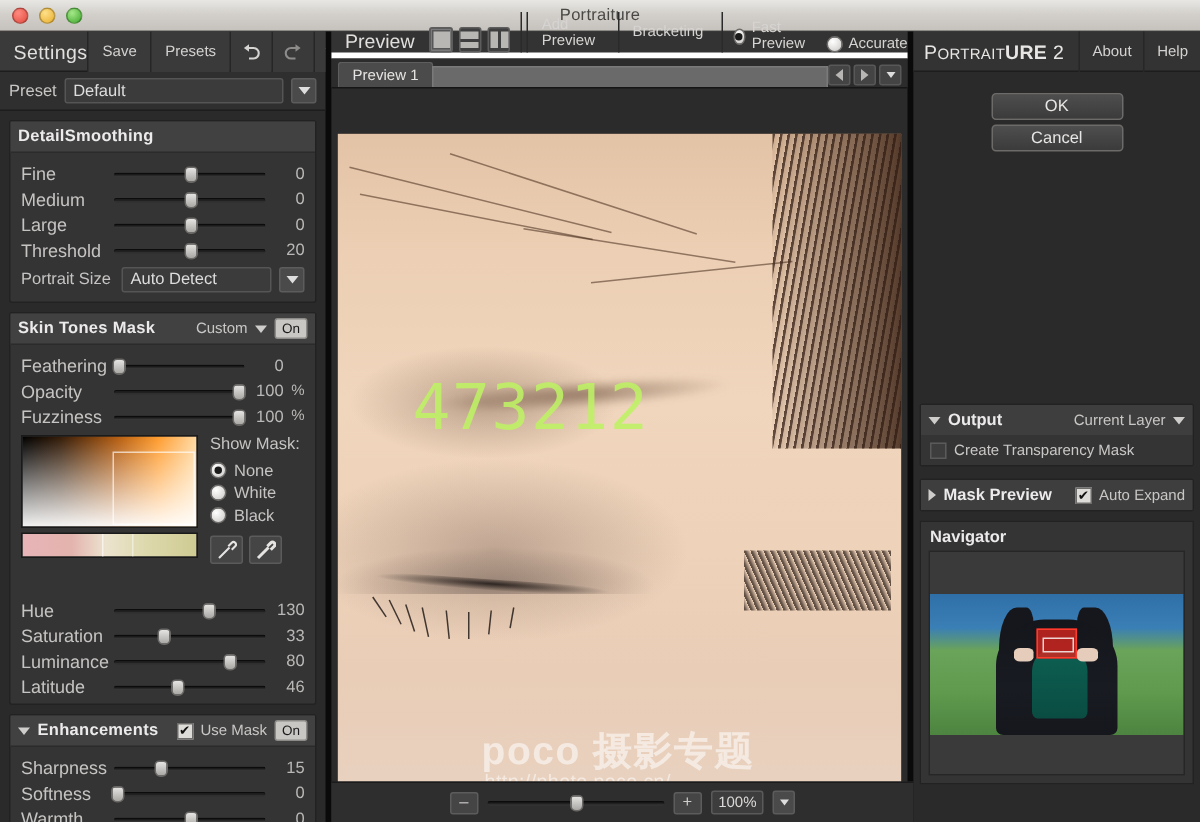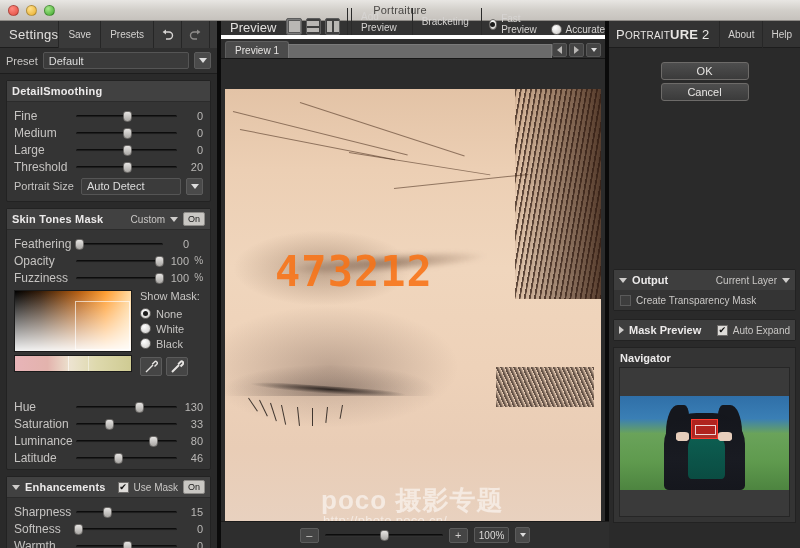--- a/index.html
+++ b/index.html
@@ -234,21 +234,21 @@
     background: radial-gradient(ellipse 50% 60% at 45% 30%, rgba(28,22,20,0.85) 0%, rgba(28,22,20,0) 74%);
     transform: rotate(4deg);
   }
   .lash { position: absolute; background: rgba(22,17,15,0.8); width: 1px; transform-origin: top center; }
   .lash2 {
     position: absolute; left: 72%; top: 62%; width: 26%; height: 40px;
     background: repeating-linear-gradient(66deg, rgba(40,26,20,0.7) 0px, rgba(40,26,20,0.7) 1px, rgba(40,26,20,0) 4px);
   }
   .wm-num {
     position: absolute; left: 50px; top: 158px; font-size: 42px; letter-spacing: 1px;
-    color: #f97316; opacity: .88; font-family: "DejaVu Sans Mono", monospace; font-weight: 700;
+    color: #bef264; opacity: .88; font-family: "DejaVu Sans Mono", monospace; font-weight: 400;
   }
   .wm-poco {
     position: absolute; left: 96px; top: 398px; color: rgba(255,255,255,.55);
     font-size: 26px; font-weight: bold; letter-spacing: 1px; line-height: 1;
   }
   .wm-url {
     position: absolute; left: 98px; top: 424px; color: rgba(255,255,255,.55);
     font-size: 13px; letter-spacing: .3px;
   }
   .zoombar {

